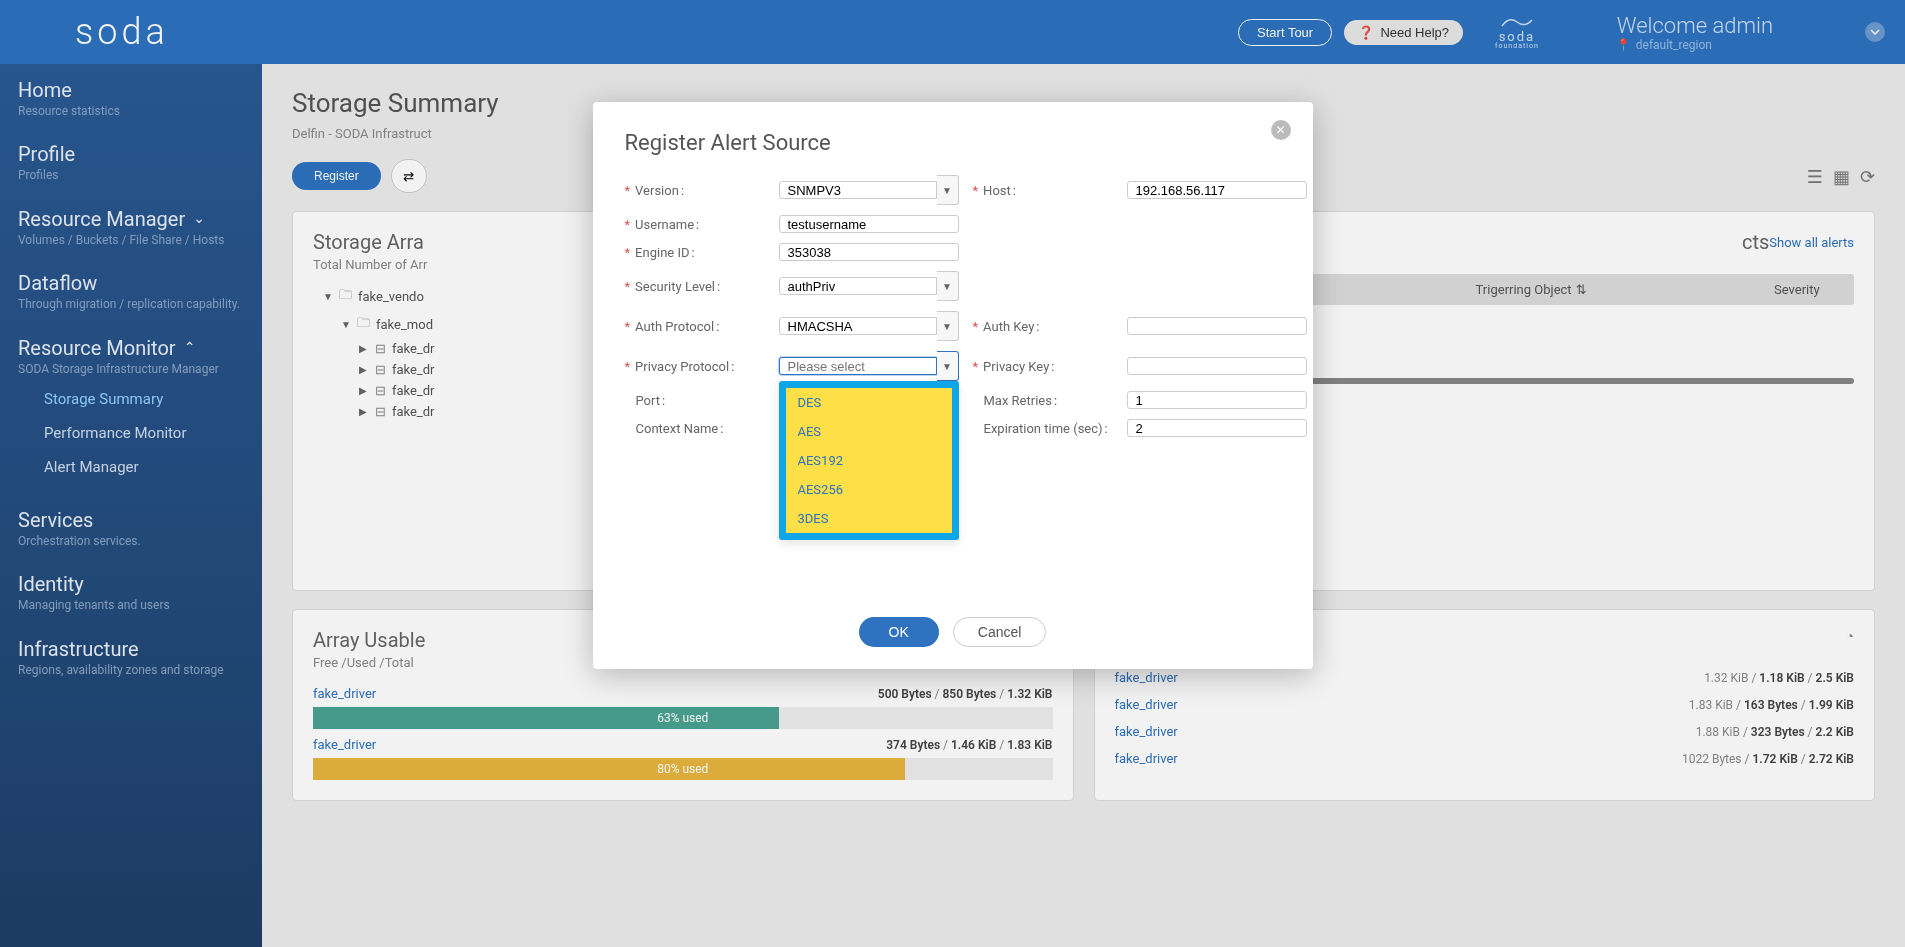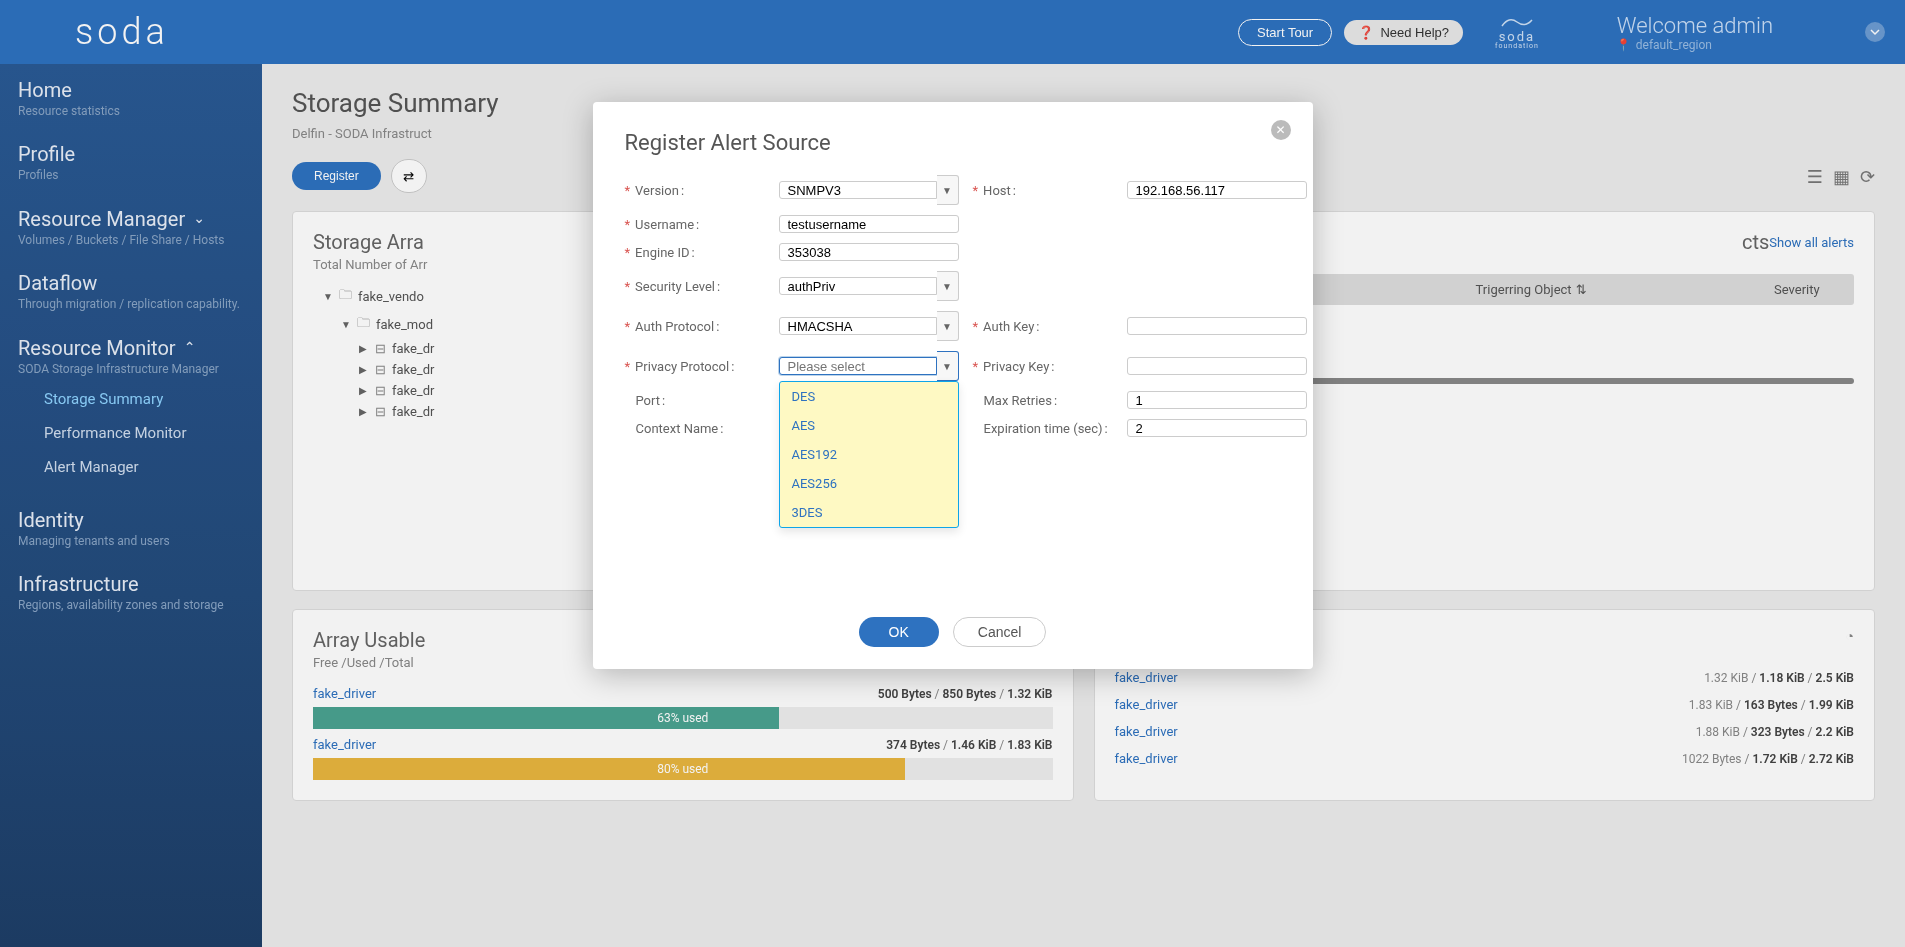--- a/index.html
+++ b/index.html
@@ -73,21 +73,21 @@
   .modal-title { font-size:22px; color:#555; font-weight:400; margin-bottom:20px;}
   .form-grid { display:grid; grid-template-columns: 140px 180px 140px 180px; gap: 10px 14px; align-items:center; font-size:13px;}
   .flabel { color:#666; text-align:left; display:flex; align-items:center; gap:2px;}
   .req{color:#d9534f; margin-right:3px;}
   .finput { width:100%; height:18px; border:1px solid #ccc; border-radius:3px; padding:0 8px; font-size:13px;}
   .fselect { display:flex; align-items:center; width:100%;}
   .fselect .finput{flex:1; border-top-right-radius:0; border-bottom-right-radius:0;}
   .sel-caret{width:22px; height:30px; border:1px solid #ccc; border-left:none; background:#f7f7f7; display:flex; align-items:center; justify-content:center; border-top-right-radius:3px; border-bottom-right-radius:3px; font-size:10px; color:#666;}
   .fselect.open .finput{border-color:#2e72c0; box-shadow:0 0 0 1px #bcd4ea;}
   .fselect.open .sel-caret{border-color:#2e72c0;}
-  .dropdown-list { position:absolute; background:#fef9c3; border:1px solid #0ea5e9; border-radius:3px; box-shadow:0 4px 10px rgba(0,0,0,.1); width:180px; z-index:10;}
+  .dropdown-list { position:absolute; background:#fde047; border:7px solid #0ea5e9; border-radius:3px; box-shadow:0 4px 10px rgba(0,0,0,.1); width:180px; z-index:10;}
   .dropdown-list div{padding:7px 12px; font-size:13px; color:#2e72c0; cursor:pointer;}
   .form-cell{position:relative;}
   .modal-footer{display:flex; justify-content:center; gap:14px; margin-top:180px;}
   .btn-ok{background:#2e72c0; color:#fff; border:none; padding:6px 30px; border-radius:16px; cursor:pointer; font-size:14px;}
   .btn-cancel{background:#fff; color:#555; border:1px solid #ccc; padding:6px 24px; border-radius:16px; cursor:pointer; font-size:14px;}
   
   .chart-icon{float:right; color:#888; cursor:pointer;}
 </style>
 </head>
 <body>
@@ -150,20 +150,24 @@
           <span class="side-chevron">⌃</span>
         </div>
       <div class="side-sub">SODA Storage Infrastructure Manager</div>
       <div class="side-children">
         <div class="side-child active">Storage Summary</div>
         <div class="side-child">Performance Monitor</div>
         <div class="side-child">Alert Manager</div>
       </div>
     </div>
     <div class="side-item">
+      <div class="side-title">Services</div>
+      <div class="side-sub">Orchestration services.</div>
+    </div>
+    <div class="side-item">
       <div class="side-title">Identity</div>
       <div class="side-sub">Managing tenants and users</div>
     </div>
     <div class="side-item">
       <div class="side-title">Infrastructure</div>
       <div class="side-sub">Regions, availability zones and storage</div>
     </div>
   </div>
 
   <div class="main">

